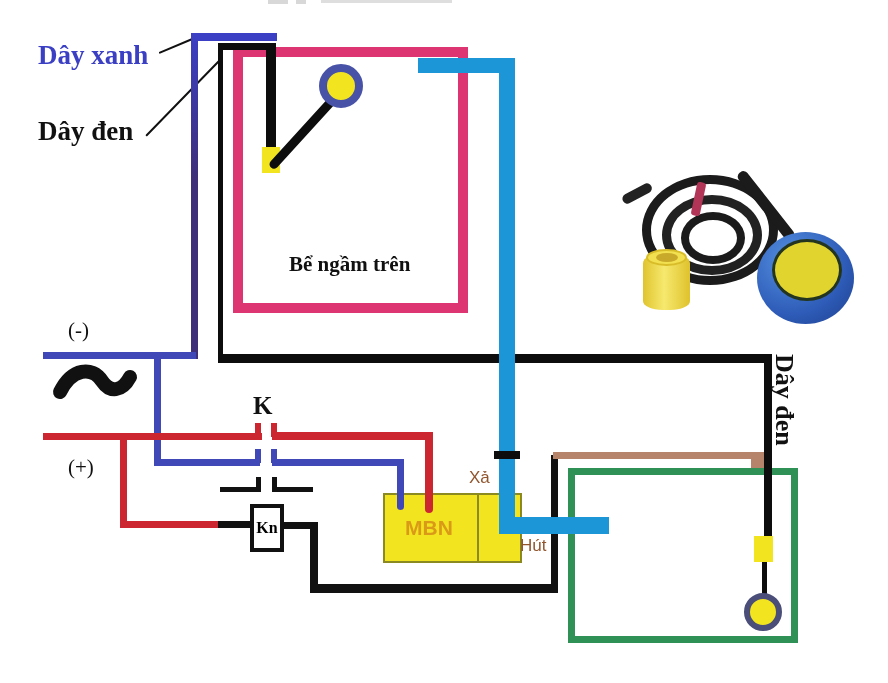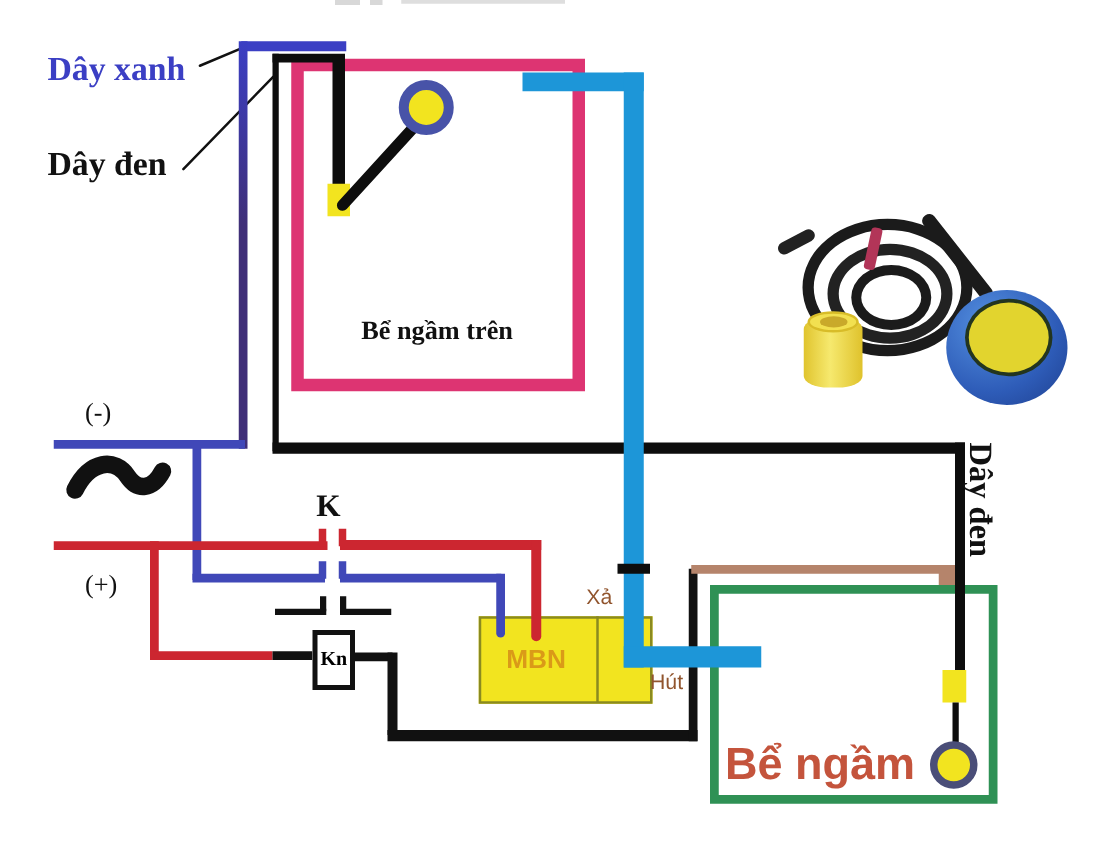--- a/index.html
+++ b/index.html
@@ -120,21 +120,20 @@
   <div class="w" style="left:553px;top:452px;width:212px;height:7px;background:var(--brown);z-index:3;"></div>
   <div class="w" style="left:751px;top:452px;width:14px;height:16px;background:var(--brown);z-index:3;"></div>
 
   <div class="txt lbl-dayden-v">Dây đen</div>
   <div class="w" style="left:764px;top:354px;width:8px;height:184px;background:#0d0d0d;z-index:4;"></div>
   <div class="w" style="left:754px;top:536px;width:19px;height:26px;background:var(--yellow);z-index:4;"></div>
   <div class="w" style="left:762px;top:562px;width:5px;height:33px;background:#0d0d0d;z-index:4;"></div>
   <div class="circle" style="left:744px;top:593px;width:38px;height:38px;border:6px solid var(--floatringdark);background:var(--yellow);z-index:4;"></div>
 
   <div class="green-tank"></div>
-  <div class="txt lbl-lowertank">Bể ngầm</div>
 
 
   <div>
     <div class="circle" style="left:642px;top:175px;width:136px;height:110px;border:9px solid #1b1b1b;border-radius:50%;"></div>
     <div class="circle" style="left:662px;top:195px;width:100px;height:80px;border:9px solid #222;border-radius:50%;"></div>
     <div class="circle" style="left:681px;top:212px;width:64px;height:52px;border:8px solid #1b1b1b;border-radius:50%;"></div>
     <div class="w rot" style="left:623px;top:196px;width:32px;height:10px;background:#222;transform:rotate(-28deg);"></div>
     <div class="w" style="left:694px;top:182px;width:9px;height:34px;background:#B23558;transform:rotate(12deg);border-radius:3px;z-index:2;"></div>
     <div class="w rot" style="left:740px;top:167px;width:84px;height:11px;background:#1b1b1b;transform:rotate(51.8deg);z-index:1;"></div>
     <div class="w" style="left:643px;top:253px;width:47px;height:57px;background:linear-gradient(90deg,#E0C42E,#F6E96E 45%,#DFC22C);border-radius:45% 45% 42% 42% / 18% 18% 16% 16%;"></div>

